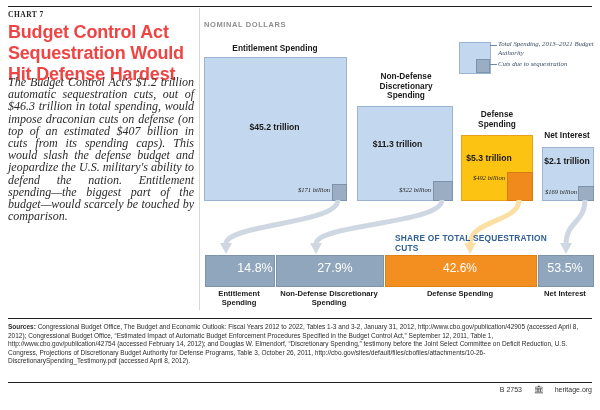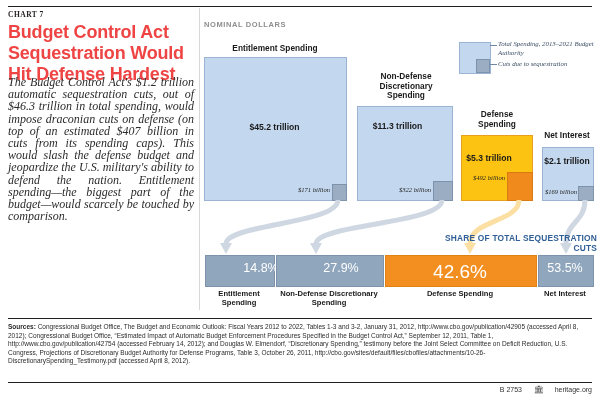--- a/index.html
+++ b/index.html
@@ -39,22 +39,22 @@
   .bar-title{position:absolute;font-size:8.3px;font-weight:700;text-align:center;color:#1a1a1a;line-height:9.6px;}
   .bar{position:absolute;border:1px solid #9bb4d4;background:#c3d7ee;}
   .bar.defense{border-color:#e8a11a;background:#fdc313;}
   .bar-val{position:absolute;width:100%;text-align:center;font-size:8.6px;font-weight:700;color:#1a1a1a;line-height:10px;}
   .cut-box{position:absolute;background:#9aadc2;border:1px solid #7d93ab;}
   .cut-box.defense{background:#f08a1c;border-color:#d97a12;}
   .cut-lab{position:absolute;font-size:6.6px;font-family:"Liberation Serif",serif;font-style:italic;
     color:#1f1f1f;text-align:right;line-height:7.4px;}
 
   
-  .share-title{position:absolute;left:395px;top:233px;width:160px;text-align:right;
-    font-size:8.4px;font-weight:700;color:#2f5f96;line-height:10px;letter-spacing:.2px;margin-left:42px;}
+  .share-title{position:absolute;left:395px;top:233px;width:160px;text-align:left;
+    font-size:8.4px;font-weight:700;color:#2f5f96;line-height:10px;letter-spacing:.2px;}
   .pct-bar{position:absolute;top:255px;height:30px;background:#8fa6bd;border:1px solid #7d93ab;}
   .pct-bar.defense{background:#f28f20;border-color:#e08114;}
   .pct-val{position:absolute;top:261px;text-align:center;font-size:12.5px;color:#ffffff;font-weight:400;}
   .pct-val.dark{color:#ffffff;}
   .pct-lab{position:absolute;top:289px;text-align:center;font-size:7.6px;font-weight:700;
     color:#1a1a1a;line-height:9px;}
 
   svg.arrows{position:absolute;left:0;top:0;width:600px;height:310px;pointer-events:none;}
 
   .rule-src{position:absolute;left:8px;top:318px;width:584px;height:1px;background:#231f20;}
@@ -85,21 +85,21 @@
 <div class="legend-l2">Cuts due to sequestration</div>
 
 <div class="bar-title" style="left:204px;top:44px;width:142px;">Entitlement Spending</div>
 <div class="bar" style="left:204px;top:57px;width:141px;height:142px;"></div>
 <div class="bar-val" style="left:204px;top:122px;width:141px;">$45.2 trillion</div>
 <div class="cut-box" style="left:332px;top:184px;width:13px;height:15px;"></div>
 <div class="cut-lab" style="left:272px;top:186px;width:58px;">$171 billion</div>
 
 <div class="bar-title" style="left:367px;top:72px;width:78px;">Non-Defense Discretionary Spending</div>
 <div class="bar" style="left:357px;top:106px;width:94px;height:93px;"></div>
-<div class="bar-val" style="left:357px;top:121px;width:81px;">$11.3 trillion</div>
+<div class="bar-val" style="left:357px;top:139px;width:81px;">$11.3 trillion</div>
 <div class="cut-box" style="left:433px;top:181px;width:18px;height:18px;"></div>
 <div class="cut-lab" style="left:373px;top:186px;width:58px;">$322 billion</div>
 
 <div class="bar-title" style="left:466px;top:110px;width:62px;">Defense Spending</div>
 <div class="bar defense" style="left:461px;top:135px;width:70px;height:64px;"></div>
 <div class="bar-val" style="left:461px;top:153px;width:56px;">$5.3 trillion</div>
 <div class="cut-box defense" style="left:507px;top:172px;width:24px;height:27px;"></div>
 <div class="cut-lab" style="left:466px;top:174px;width:39px;">$492 billion</div>
 
 <div class="bar-title" style="left:541px;top:131px;width:52px;">Net Interest</div>
@@ -115,29 +115,29 @@
   <path d="M310,243 L322,243 L316,254 Z" fill="#cfd8e2"></path>
   <path d="M519,200 C519,222 470,220 470,244" stroke="#fbdfa3" stroke-width="5" fill="none"></path>
   <path d="M464,243 L476,243 L470,254 Z" fill="#fbdfa3"></path>
   <path d="M585,200 C585,222 566,222 566,244" stroke="#cfd8e2" stroke-width="5" fill="none"></path>
   <path d="M560,243 L572,243 L566,254 Z" fill="#cfd8e2"></path>
 </svg>
 
 <div class="share-title">SHARE OF TOTAL SEQUESTRATION CUTS</div>
 
 <div class="pct-bar" style="left:205px;width:68px;"></div>
-<div class="pct-val" style="left:219px;width:84px;">14.8%</div>
+<div class="pct-val" style="left:213px;width:84px;">14.8%</div>
 <div class="pct-lab" style="left:205px;width:68px;">Entitlement Spending</div>
 
 <div class="pct-bar" style="left:276px;width:106px;"></div>
-<div class="pct-val" style="left:288px;width:106px;">27.9%</div>
+<div class="pct-val" style="left:282px;width:106px;">27.9%</div>
 <div class="pct-lab" style="left:272px;width:114px;">Non-Defense Discretionary Spending</div>
 
 <div class="pct-bar defense" style="left:385px;width:150px;"></div>
-<div class="pct-val dark" style="left:385px;width:150px;font-size:19px;">42.6%</div>
+<div class="pct-val dark" style="left:385px;width:150px;font-size:12px;">42.6%</div>
 <div class="pct-lab" style="left:385px;width:150px;">Defense Spending</div>
 
 <div class="pct-bar" style="left:538px;width:54px;"></div>
 <div class="pct-val" style="left:538px;width:54px;">53.5%</div>
 <div class="pct-lab" style="left:538px;width:54px;">Net Interest</div>
 
 <div class="rule-src"></div>
 <div class="sources"><b>Sources:</b><span> Congressional Budget Office, The Budget and Economic Outlook: Fiscal Years 2012 to 2022, Tables 1-3 and 3-2, January 31, 2012, http://www.cbo.gov/publication/42905 (accessed April 8, 2012); Congressional Budget Office, “Estimated Impact of Automatic Budget Enforcement Procedures Specified in the Budget Control Act,” September 12, 2011, Table 1, http://www.cbo.gov/publication/42754 (accessed February 14, 2012); and Douglas W. Elmendorf, “Discretionary Spending,” testimony before the Joint Select Committee on Deficit Reduction, U.S. Congress, Projections of Discretionary Budget Authority for Defense Programs, Table 3, October 26, 2011, http://cbo.gov/sites/default/files/cbofiles/attachments/10-26-DiscretionarySpending_Testimony.pdf (accessed April 8, 2012).</span></div>
 
 <div class="rule-bot"></div>

